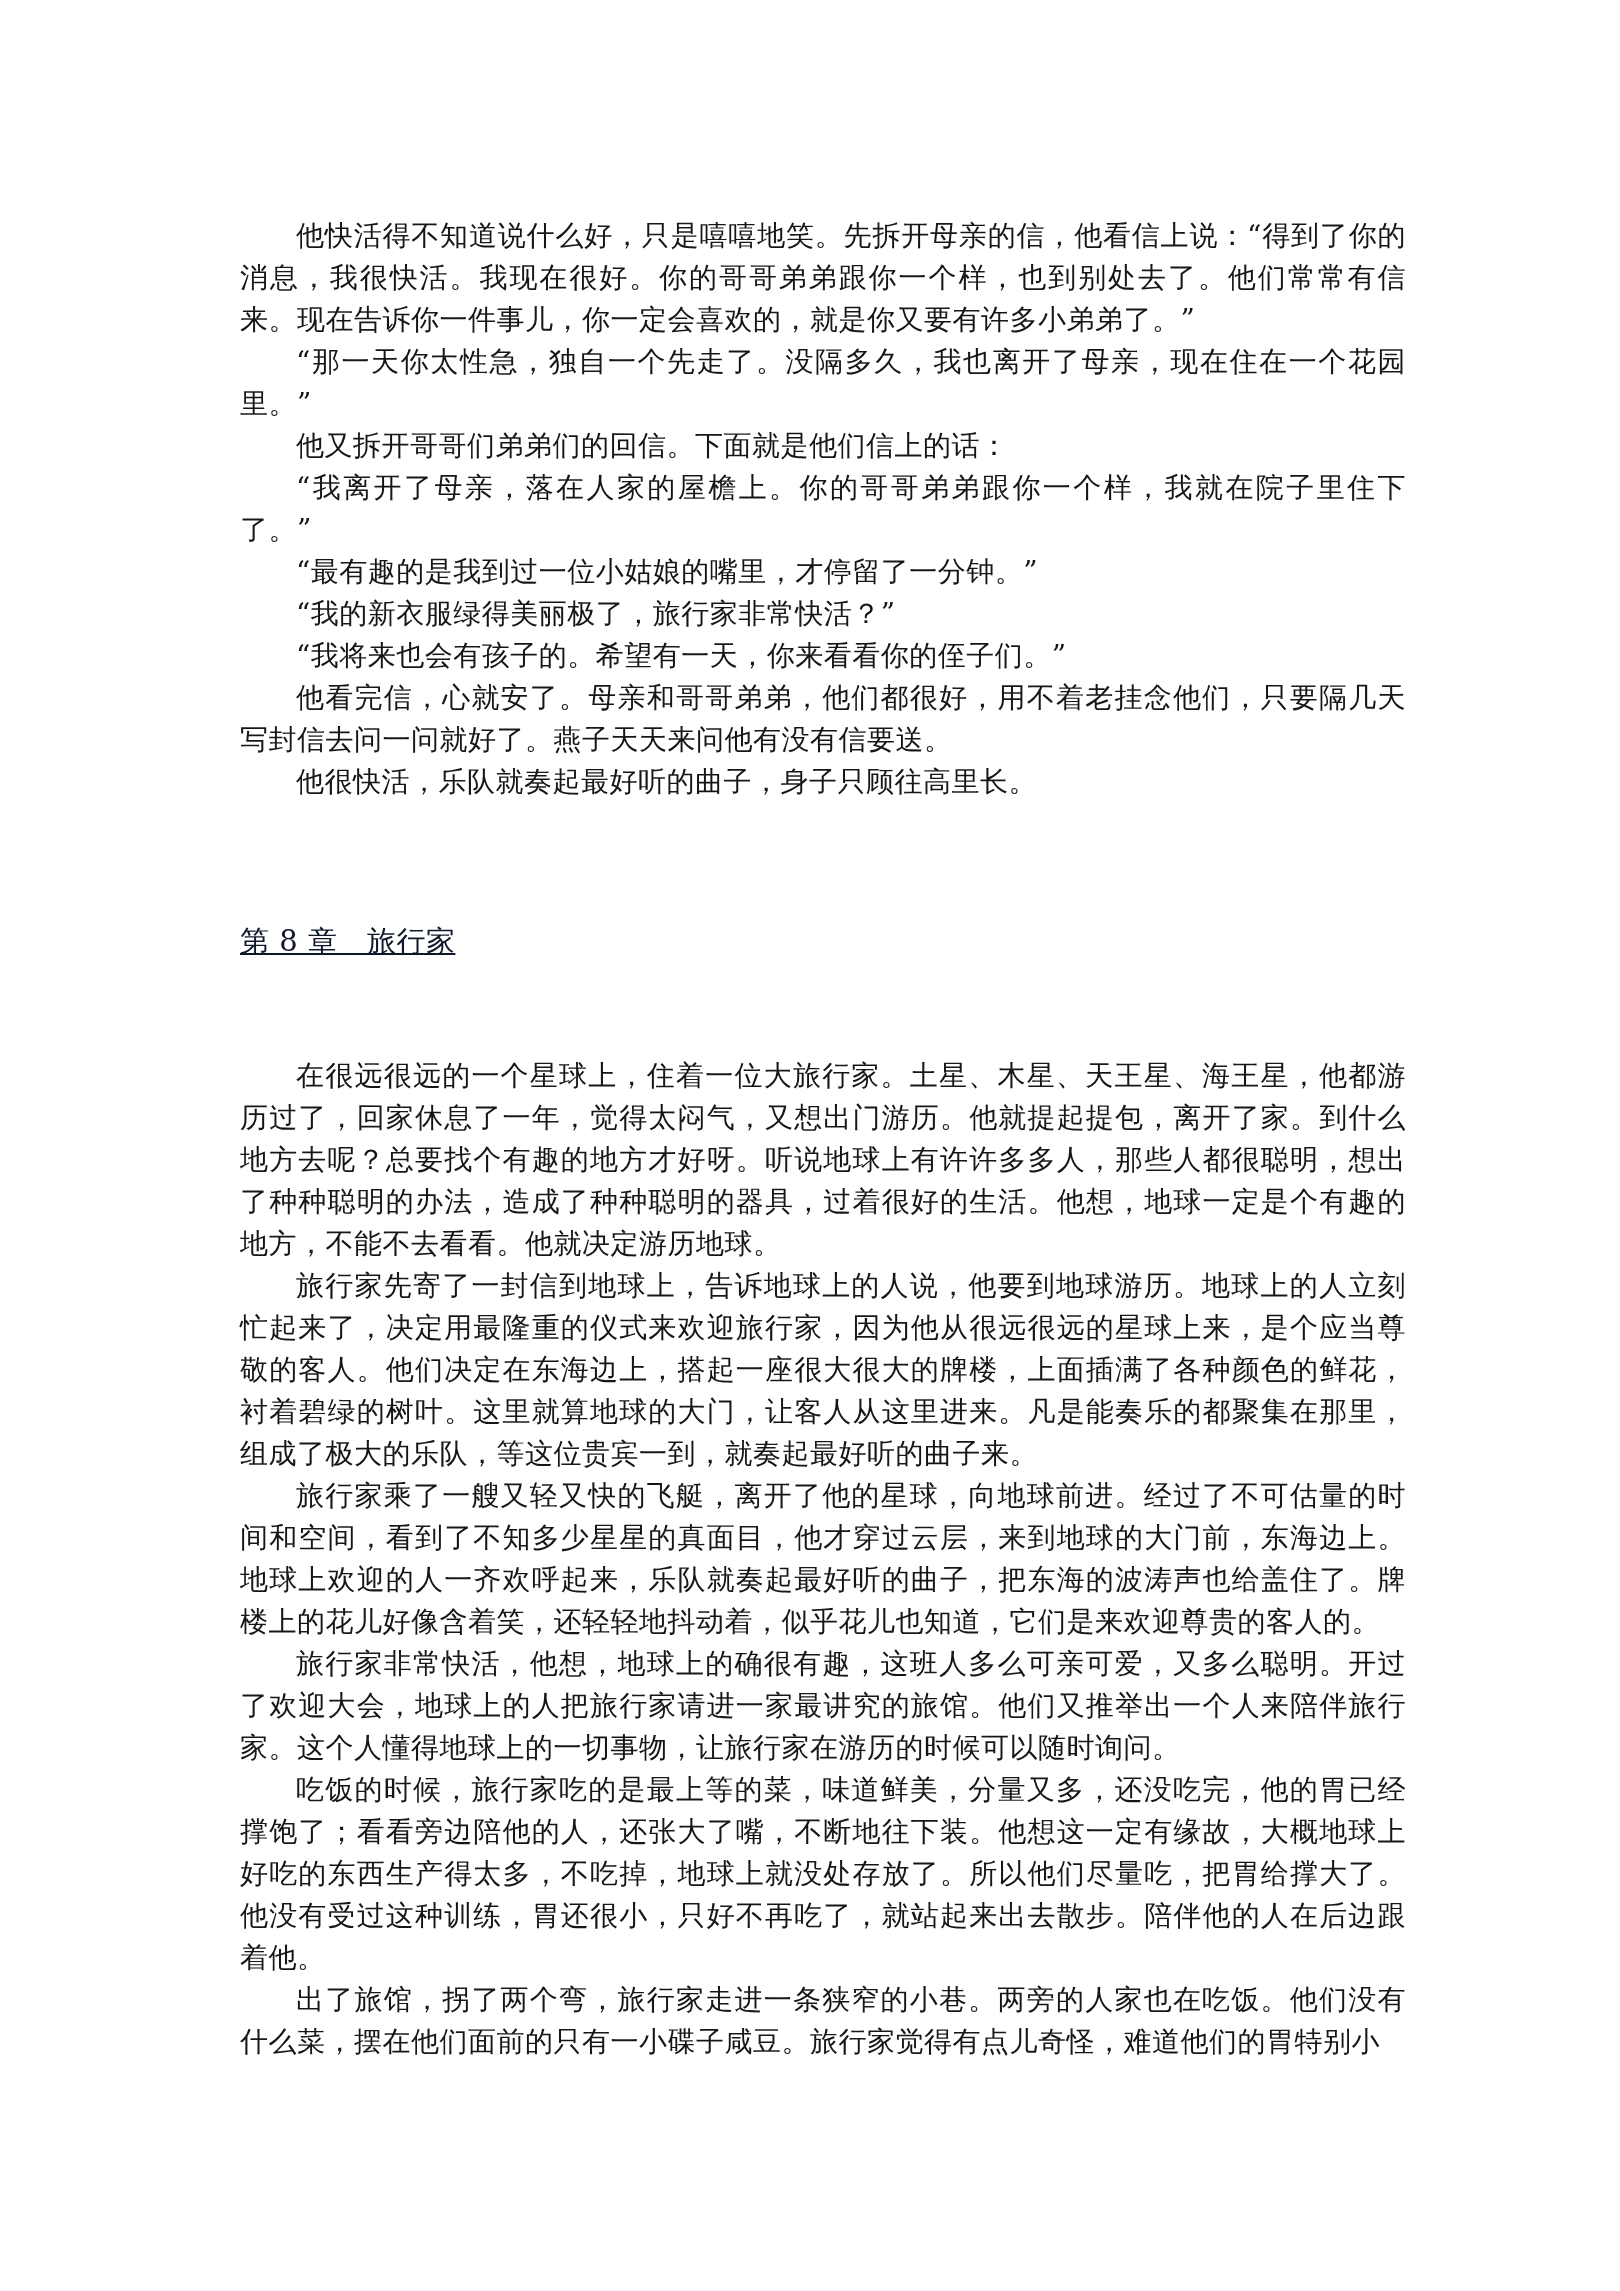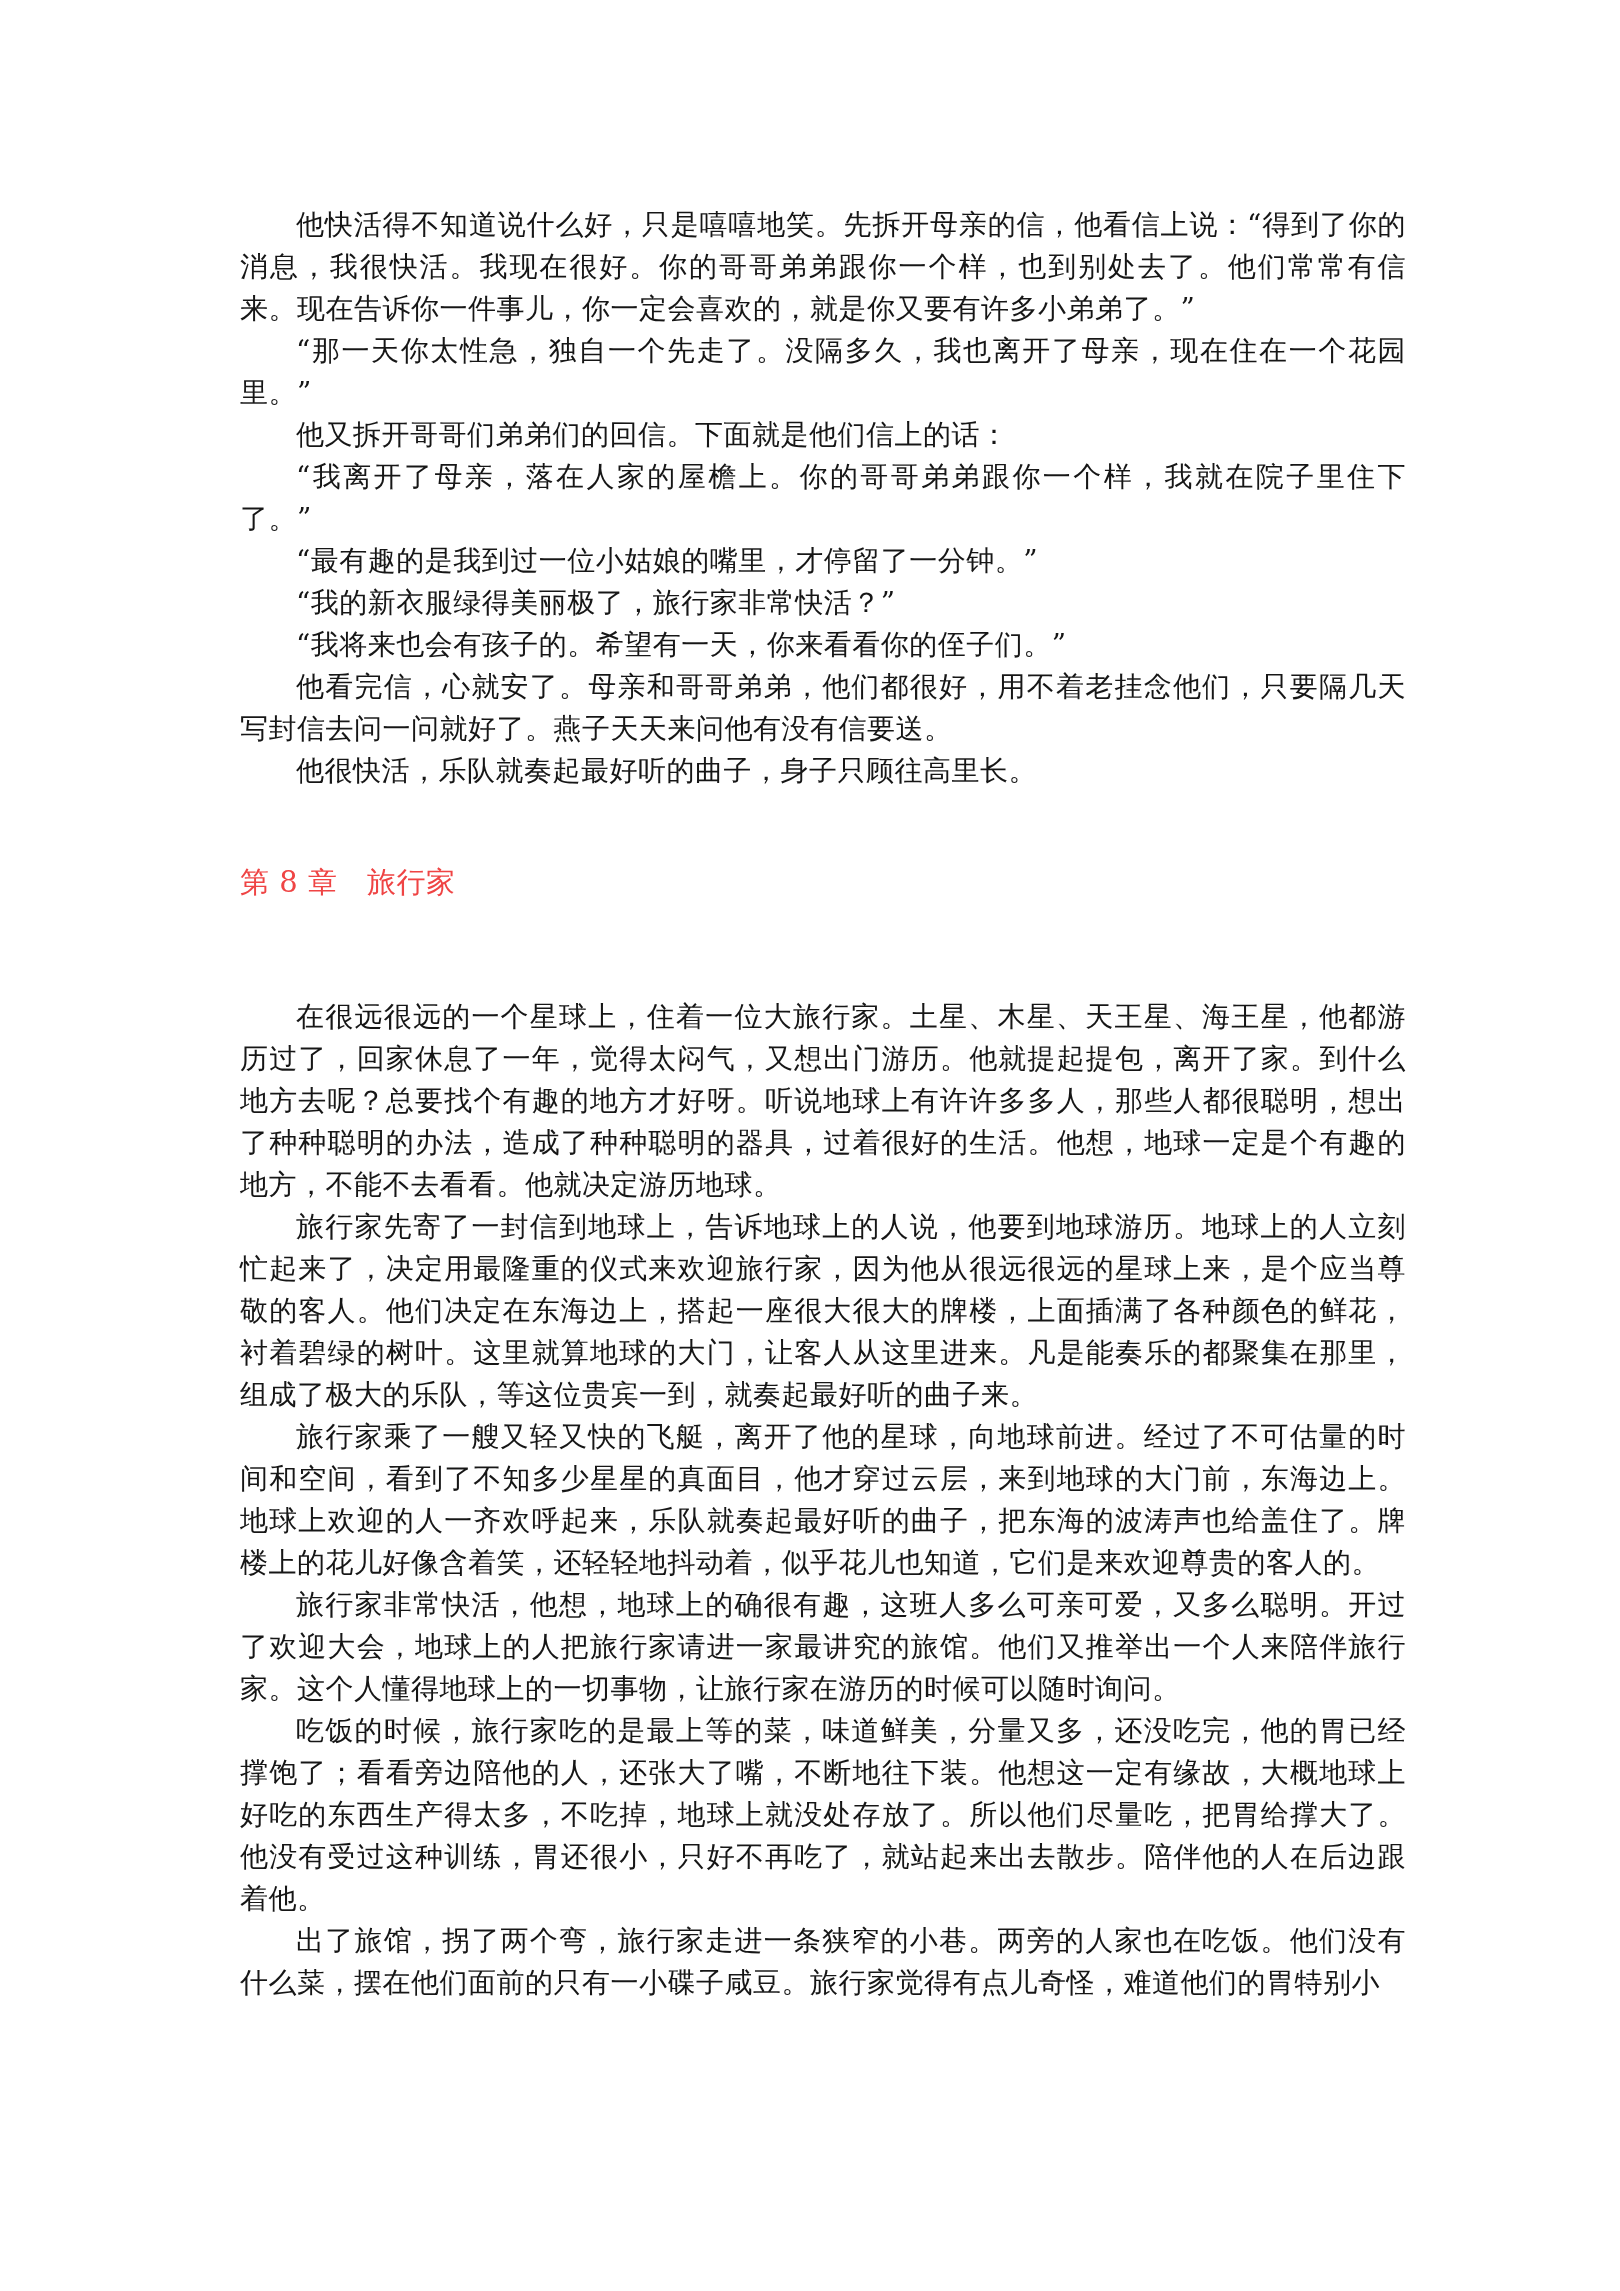--- a/index.html
+++ b/index.html
@@ -10,42 +10,43 @@
   .page {
     position: relative;
     width: 1620px;
     height: 2292px;
     background: #ffffff;
     overflow: hidden;
   }
   .text-block {
     position: absolute;
     left: 240px;
-    top: 204px;
+    top: 215px;
     width: 1166px;
     font-family: "DejaVu Serif", serif;
     font-size: 28px;
     line-height: 42px;
     letter-spacing: 0.5px;
     color: #161616;
     text-align: justify;
     text-justify: inter-character;
   }
   .text-block p {
     margin: 0;
     padding: 0;
     text-indent: 2em;
   }
   .chapter-heading {
     font-size: 29px;
     font-weight: normal;
-    margin: 69px 0 93px 0;
+    margin: 117px 0 93px 0;
     padding: 0;
     text-indent: 0;
-    color: #ef4444;
+    color: #0f172a;
+    text-decoration: underline;
   }
 </style>
 </head>
 <body>
 
 <div class="page">
   <div class="text-block">
 
     <p>他快活得不知道说什么好，只是嘻嘻地笑。先拆开母亲的信，他看信上说：“得到了你的消息，我很快活。我现在很好。你的哥哥弟弟跟你一个样，也到别处去了。他们常常有信来。现在告诉你一件事儿，你一定会喜欢的，就是你又要有许多小弟弟了。”</p>
     <p>“那一天你太性急，独自一个先走了。没隔多久，我也离开了母亲，现在住在一个花园里。”</p>

